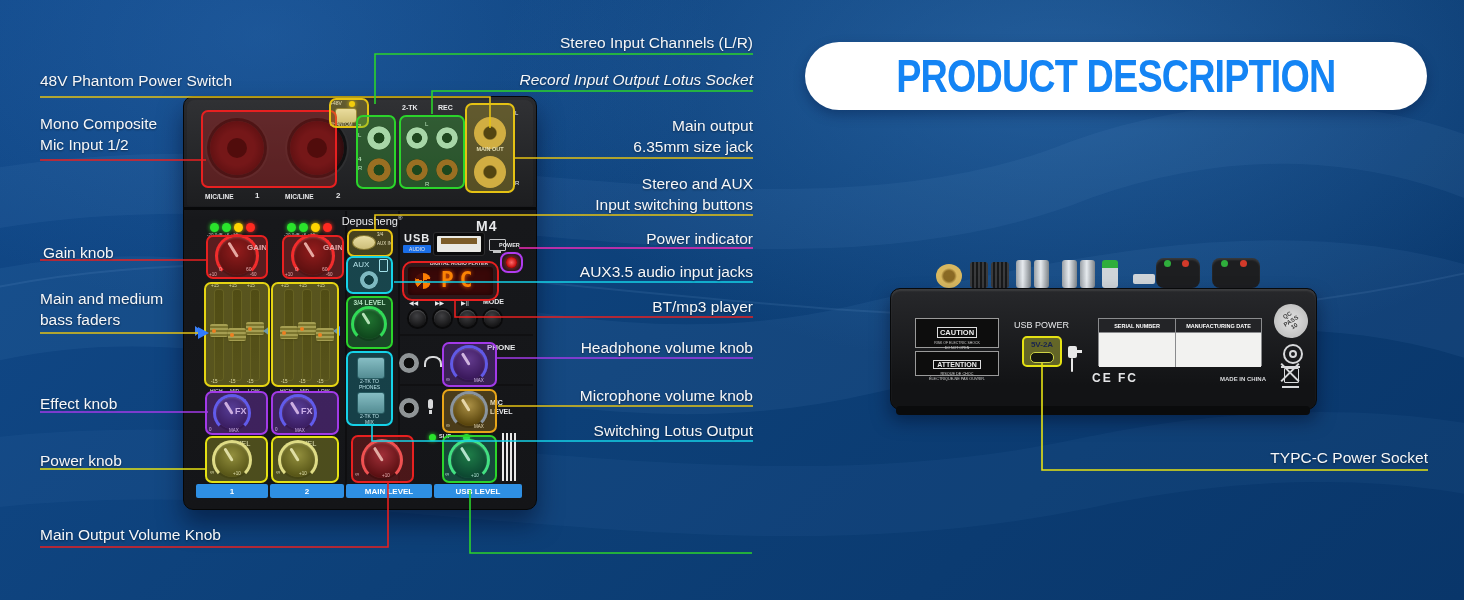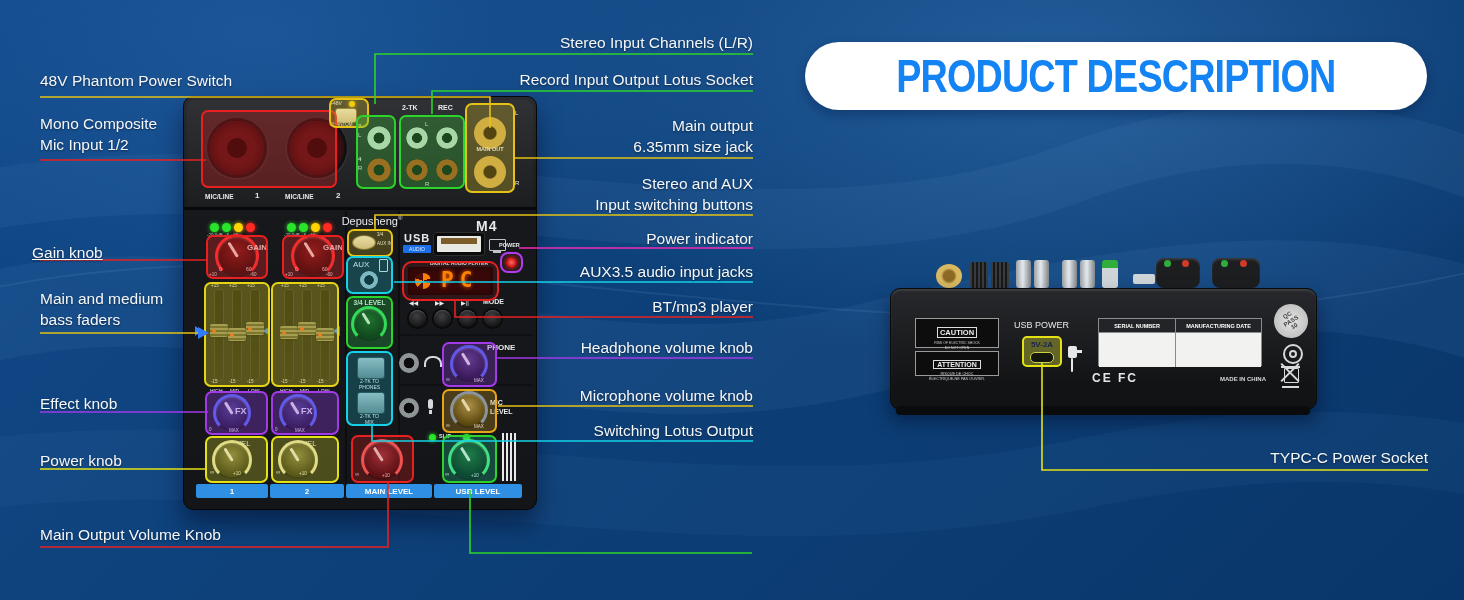--- a/index.html
+++ b/index.html
@@ -432,28 +432,28 @@
     <path d="M753,358 H497" fill="none" stroke="#a23ae8" stroke-width="1.6"></path>
     <path d="M753,406 H498" fill="none" stroke="#e5c213" stroke-width="1.6"></path>
     <path d="M753,441 H372 V426" fill="none" stroke="#15d2e8" stroke-width="1.6"></path>
     <path d="M752,553 H470 V490" fill="none" stroke="#2bd42b" stroke-width="1.6"></path>
     <path d="M1428,470 H1042 V363" fill="none" stroke="#e5e213" stroke-width="1.6"></path>
   </svg>
 
   <div class="callout" style="left:40px;top:70px;">48V Phantom Power Switch</div>
   <div class="callout" style="left:40px;top:113px;">Mono Composite
 Mic Input 1/2</div>
-  <div class="callout" style="left:32px;top:242px;text-decoration:underline;">Gain knob</div>
+  <div class="callout" style="left:43px;top:242px;">Gain knob</div>
   <div class="callout" style="left:40px;top:288px;">Main and medium
 bass faders</div>
   <div class="callout" style="left:40px;top:393px;">Effect knob</div>
   <div class="callout" style="left:40px;top:450px;">Power knob</div>
   <div class="callout" style="left:40px;top:524px;">Main Output Volume Knob</div>
   <div class="callout r" style="left:453px;top:32px;width:300px;">Stereo Input Channels (L/R)</div>
-  <div class="callout r" style="left:453px;top:69px;width:300px;">Record Input Output Lotus Socket</div>
+  <div class="callout r" style="left:453px;top:69px;width:300px;font-style:italic;">Record Input Output Lotus Socket</div>
   <div class="callout r" style="left:453px;top:115px;width:300px;">Main output
 6.35mm size jack</div>
   <div class="callout r" style="left:453px;top:228px;width:300px;">Power indicator</div>
   <div class="callout r" style="left:453px;top:173px;width:300px;">Stereo and AUX
 Input switching buttons</div>
   <div class="callout r" style="left:453px;top:261px;width:300px;">AUX3.5 audio input jacks</div>
   <div class="callout r" style="left:453px;top:296px;width:300px;">BT/mp3 player</div>
   <div class="callout r" style="left:453px;top:337px;width:300px;">Headphone volume knob</div>
   <div class="callout r" style="left:453px;top:420px;width:300px;">Switching Lotus Output</div>
   <div class="callout r" style="left:453px;top:385px;width:300px;">Microphone volume knob</div>

